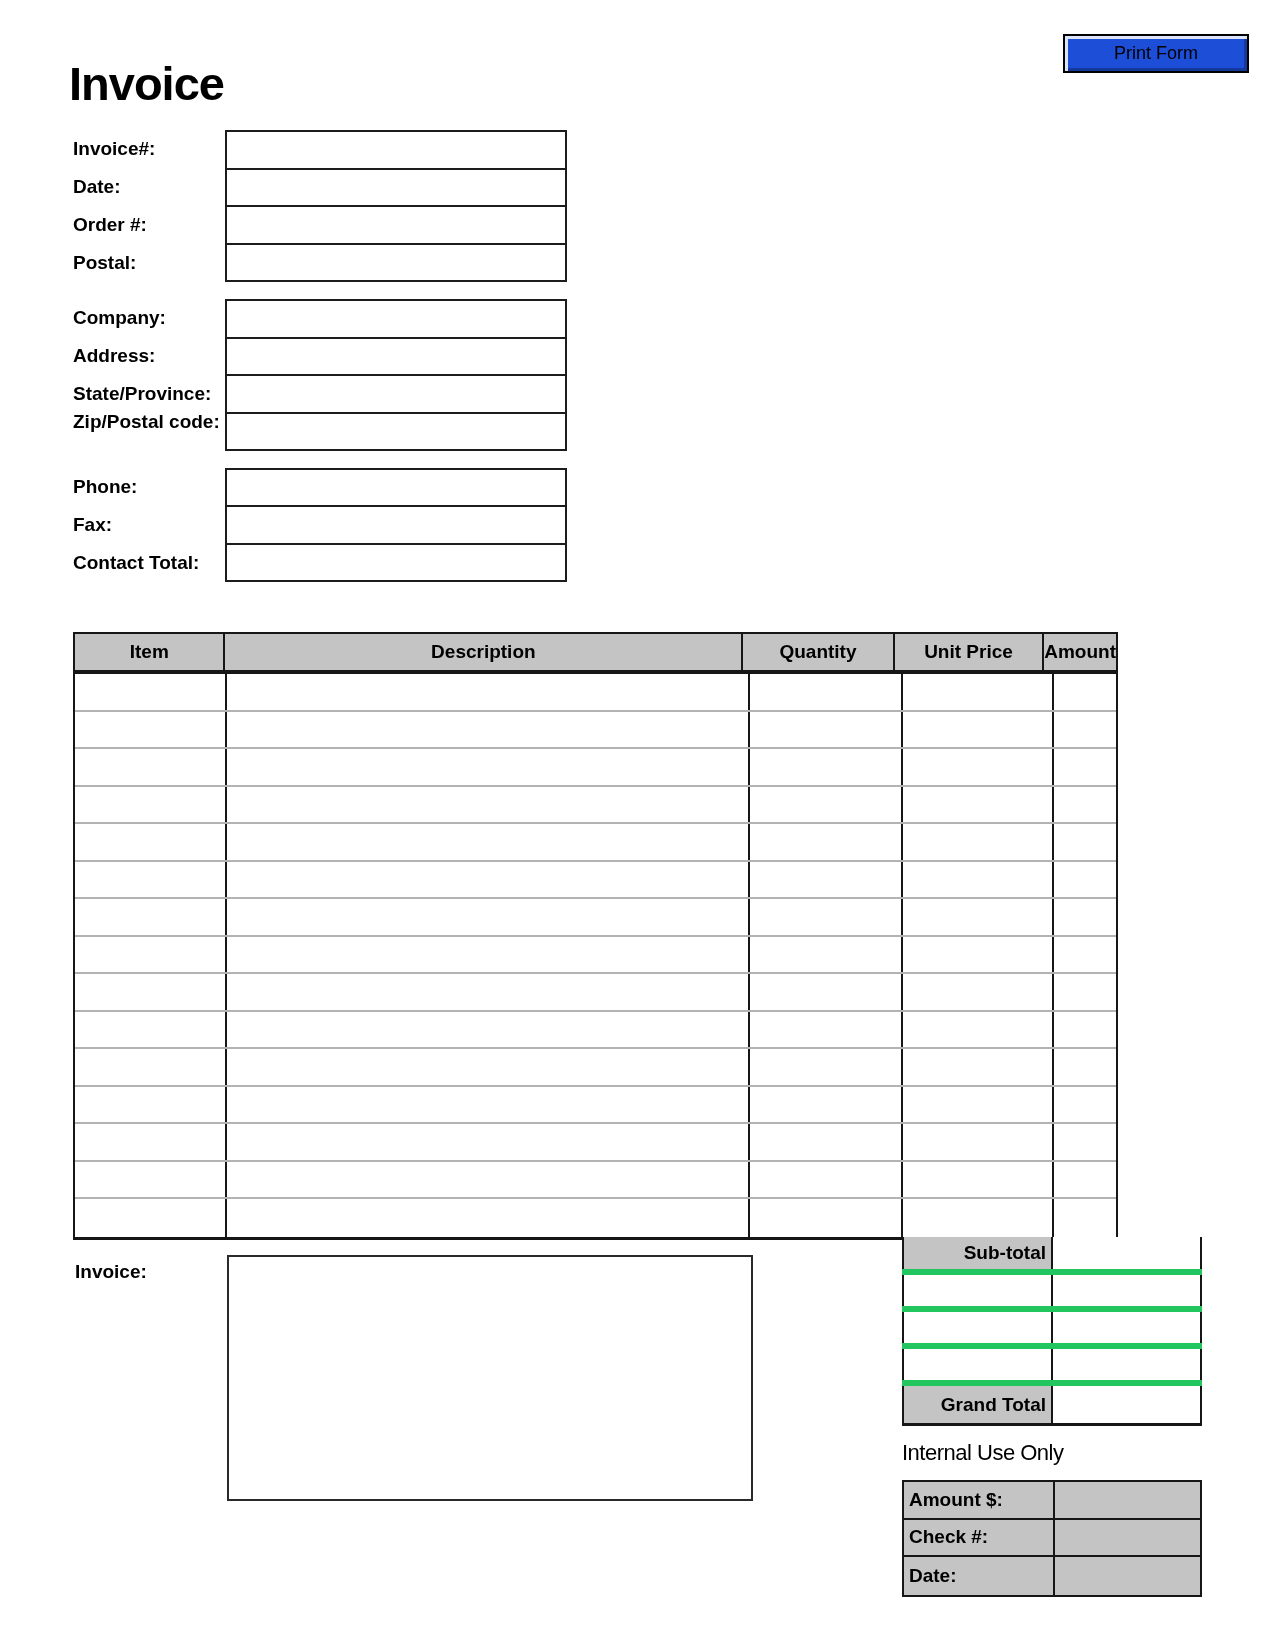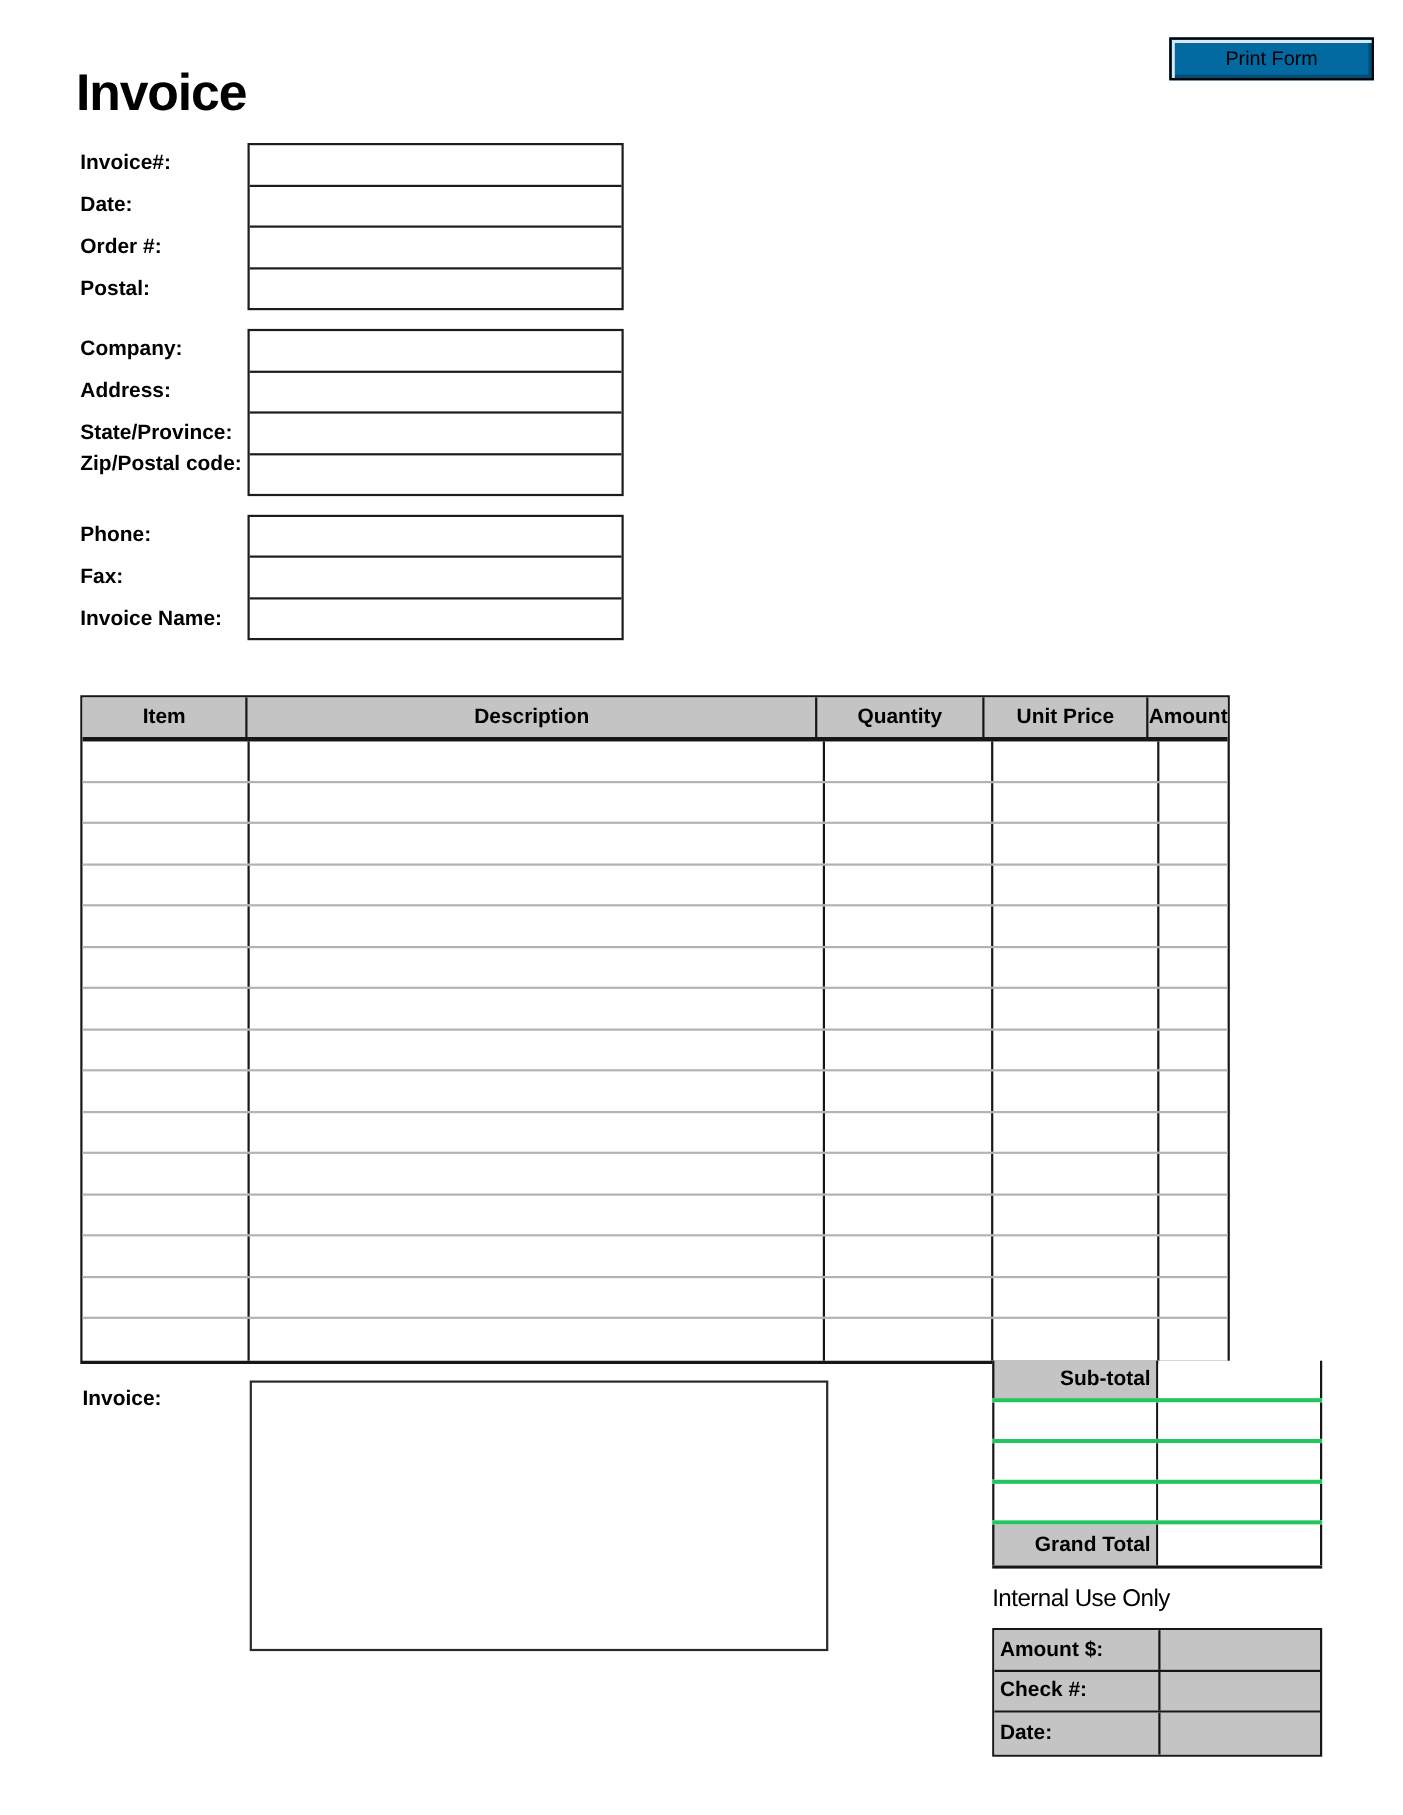--- a/index.html
+++ b/index.html
@@ -11,21 +11,21 @@
     color:#000;
     overflow:hidden;
   }
   
   .title{
     position:absolute;left:69px;top:60px;
     font-size:47px;font-weight:bold;letter-spacing:-1px;line-height:1;
   }
   .print-btn{
     position:absolute;left:1063px;top:34px;width:186px;height:39px;
-    background:#0369a1;border:2px solid #000;box-sizing:border-box;
+    background:#1d4ed8;border:2px solid #000;box-sizing:border-box;
     box-shadow:inset 3px 3px 0 rgba(255,255,255,.85), inset -3px -3px 0 rgba(0,0,0,.28);
     display:flex;align-items:center;justify-content:center;
     font-size:18px;cursor:pointer;
   }
   
   .f-label{
     position:absolute;left:73px;height:38px;width:150px;
     display:flex;align-items:center;
     font-size:19px;font-weight:bold;white-space:nowrap;
   }
@@ -57,21 +57,21 @@
   .c0{width:152px;}
   .c1{width:523px;}
   .c2{width:153px;}
   .c3{width:151px;}
   .c4{flex:1;border-right:none;}
   
   .totals{
     position:absolute;left:902px;top:1237px;width:300px;
     border-bottom:3px solid #161616;box-sizing:border-box;
   }
-  .tot-row{display:flex;height:37px;border-bottom:4px solid #22c55e;box-sizing:border-box;}
+  .tot-row{display:flex;height:37px;border-bottom:6px solid #22c55e;box-sizing:border-box;}
   .tot-row.h38{height:38px;}
   .tot-row.no-sep{border-bottom:none;}
   .tot-label{
     width:151px;border-left:2px solid #161616;border-right:2px solid #161616;box-sizing:border-box;
     display:flex;align-items:center;justify-content:flex-end;
     padding-right:5px;font-size:19px;font-weight:bold;white-space:nowrap;
   }
   .tot-value{flex:1;border-right:2px solid #161616;box-sizing:border-box;background:#fff;}
   .gray{background:#c4c4c4;}
   .white{background:#fff;}
@@ -130,21 +130,21 @@
 
   <div class="box-group g2">
     <div class="box-row"></div>
     <div class="box-row"></div>
     <div class="box-row"></div>
     <div class="box-row"></div>
   </div>
 
   <div class="f-label" style="top:468px">Phone:</div>
   <div class="f-label" style="top:506px">Fax:</div>
-  <div class="f-label" style="top:544px">Invoice Name:</div>
+  <div class="f-label" style="top:544px">Contact Total:</div>
 
   <div class="box-group g3">
     <div class="box-row"></div>
     <div class="box-row"></div>
     <div class="box-row"></div>
   </div>
 
   <div class="items">
     <div class="thead">
       <div class="th c0">Item</div>

